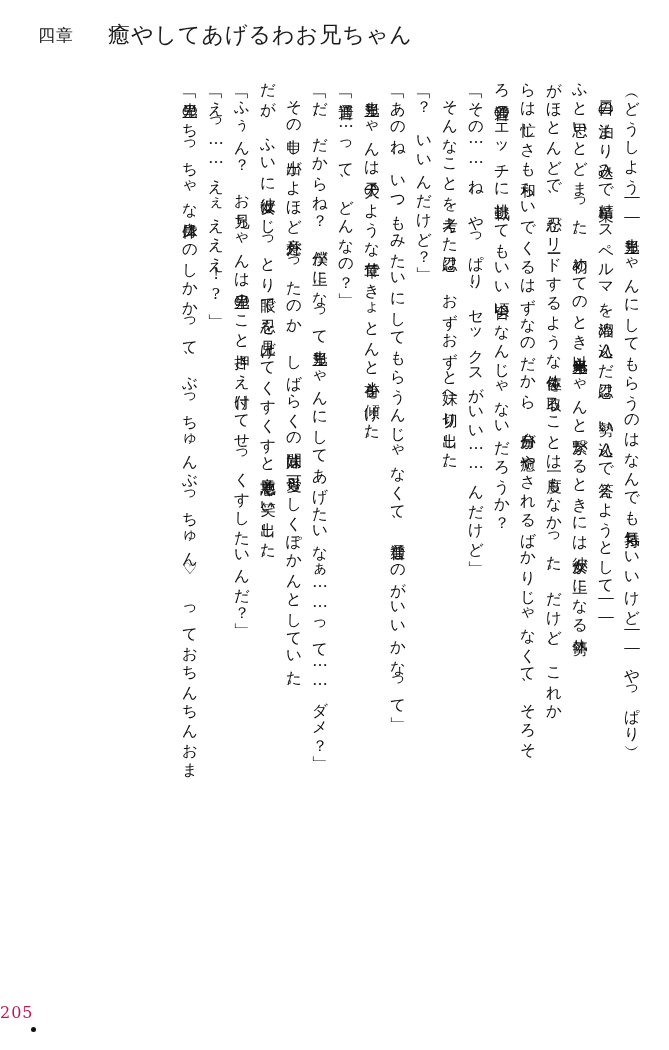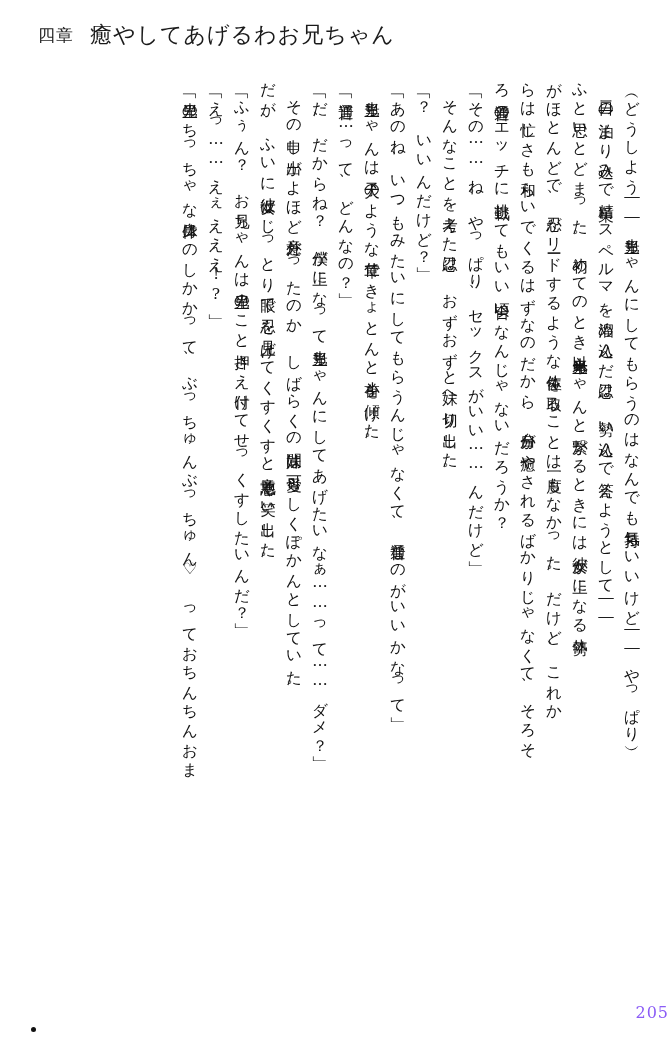--- a/index.html
+++ b/index.html
@@ -26,21 +26,21 @@
 
   
   .header {
     position: absolute;
     top: 20px;
     left: 38px;
     right: 38px;
     height: 30px;
     display: flex;
     align-items: center;
-    gap: 16px;
+    gap: 34px;
     font-size: 17px;
     letter-spacing: 1px;
     color: #1a1a1a;
     white-space: nowrap;
   }
   .header .chapter-num {
     font-size: 17px;
   }
   .header .chapter-title {
     font-size: 22px;
@@ -84,24 +84,24 @@
   
   .indent-1 { padding-top: 17px; }
   .indent-0 { padding-top: 0px; }
 
   
   .page-number {
     position: absolute;
     bottom: 28px;
     left: 0;
     width: 669px;
-    text-align: right;
+    text-align: left;
     font-size: 16px;
     letter-spacing: 1px;
-    color: #8b5cf6;
+    color: #be185d;
     font-family: "DejaVu Serif", "Liberation Serif", serif;
   }
 
   .dot-mark {
     position: absolute;
     left: 31px;
     bottom: 18px;
     width: 5px;
     height: 5px;
     background: #111;

